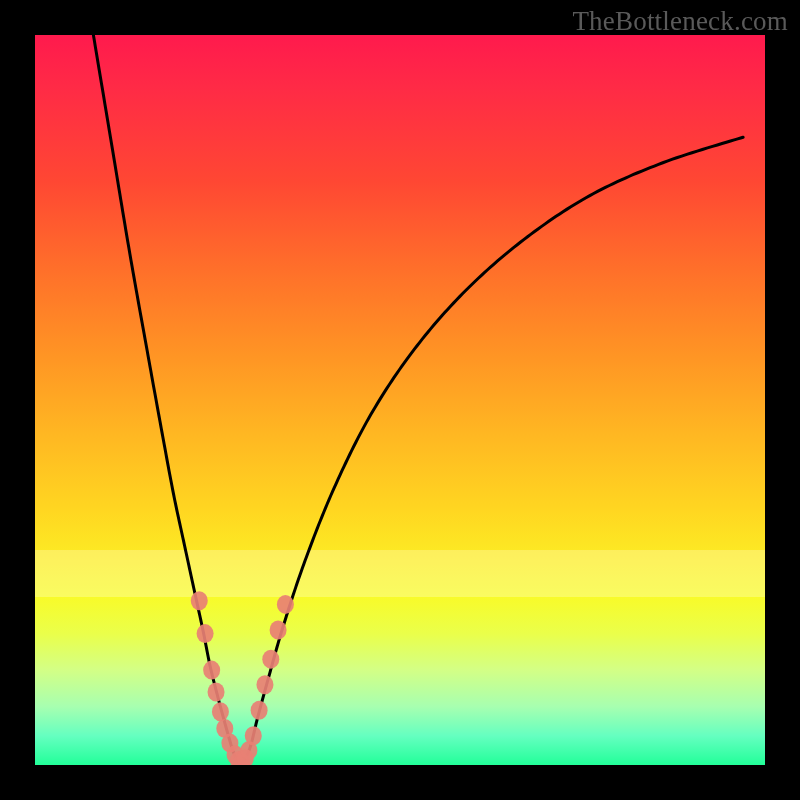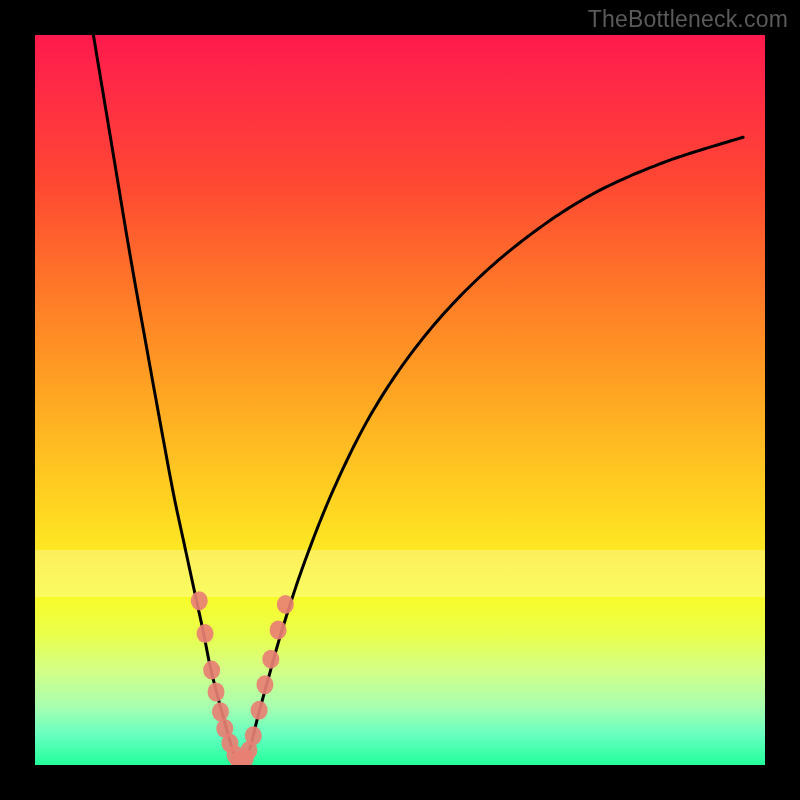--- a/index.html
+++ b/index.html
@@ -59,24 +59,25 @@
     position: absolute;
     inset: 0;
     width: 100%;
     height: 100%;
   }
   .watermark {
     position: absolute;
     top: 6px;
     right: 12px;
     color: #5a5a5a;
-    font-size: 23px;
+    font-size: 27px;
     letter-spacing: 0.2px;
     font-weight: 500;
     user-select: none;
+    font-family: Liberation Serif, serif;
   }
 </style>
 </head>
 <body>
 
 <div class="frame">
   <div class="plot">
     <div class="gradient"></div>
     <div class="pale-band"></div>
     <svg class="curves" viewBox="0 0 730 730" preserveAspectRatio="none">

